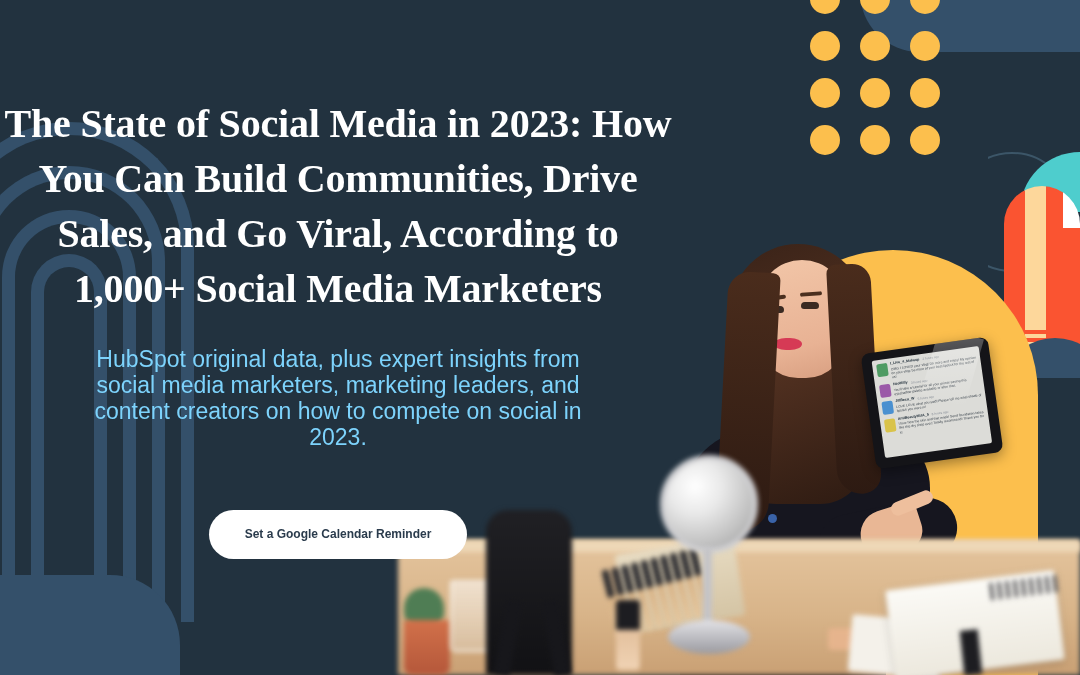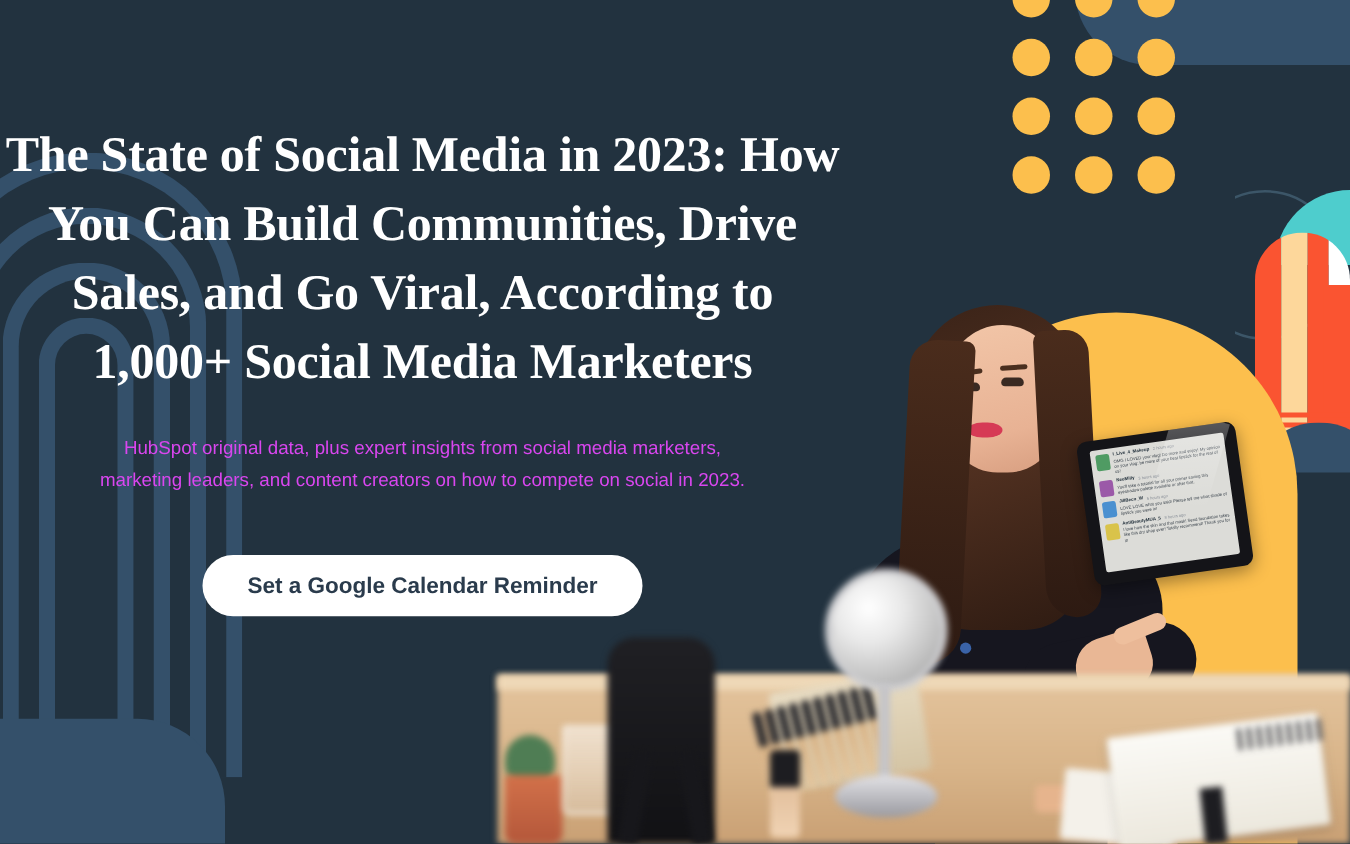--- a/index.html
+++ b/index.html
@@ -308,31 +308,31 @@
     font-size: 40px;
     line-height: 55px;
     color: #ffffff;
     letter-spacing: -0.2px;
     padding: 0 8px;
   }
   .subhead {
     margin: 30px auto 0;
     width: 520px;
     font-family: "Liberation Sans", sans-serif;
-    font-size: 15px;
+    font-size: 23px;
     line-height: 26px;
-    color: #d946ef;
+    color: #7dd3fc;
     font-weight: 400;
   }
   .cta {
     display: inline-block;
-    margin-top: 46px;
+    margin-top: 60px;
     background: #ffffff;
     color: #2a3b4c;
-    font-size: 18px;
+    font-size: 12px;
     font-weight: bold;
     line-height: 21px;
     padding: 14px 36px;
     border-radius: 40px;
     border: none;
     cursor: pointer;
     text-align: center;
     font-family: "Liberation Sans", sans-serif;
   }
 </style>

